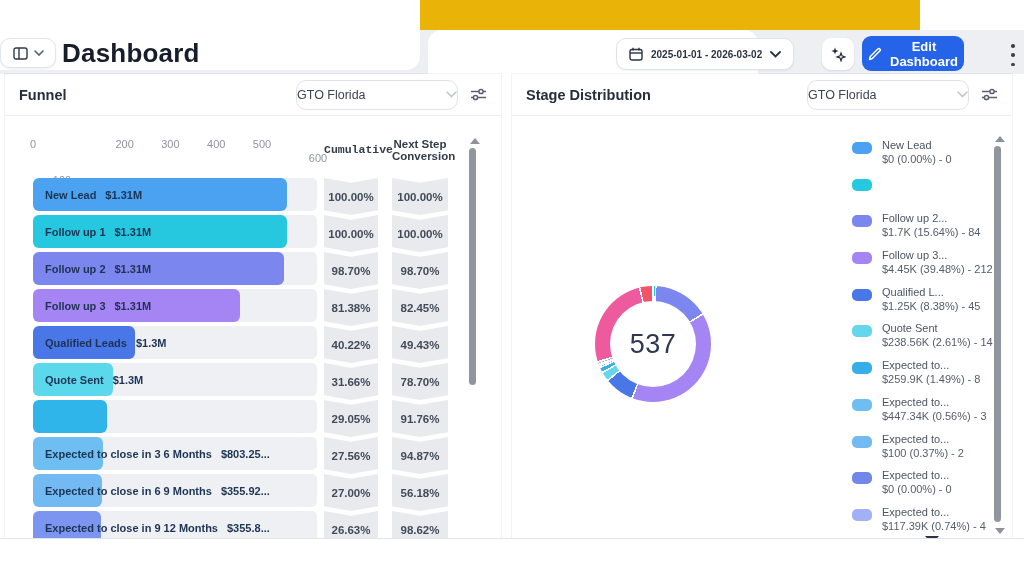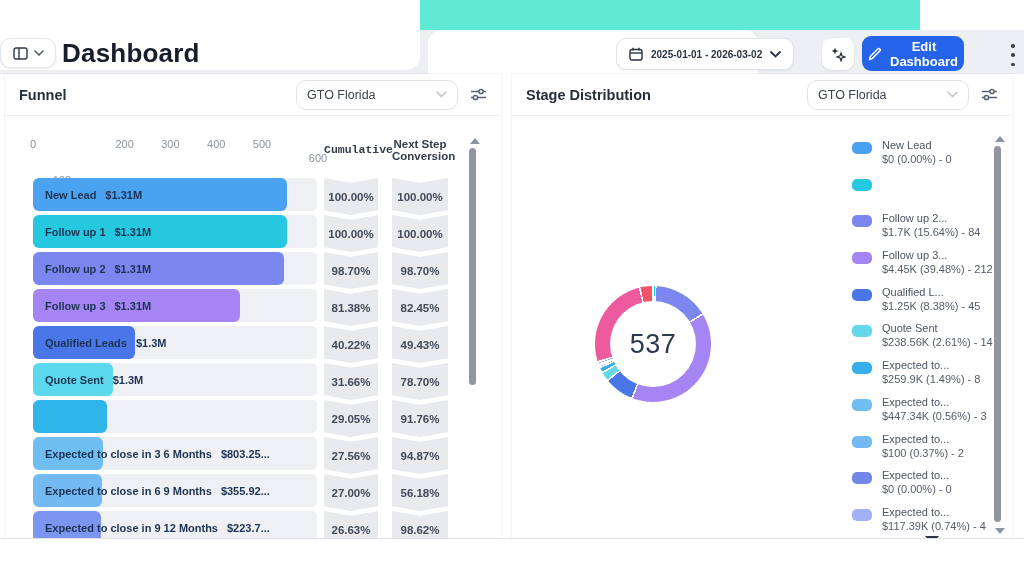--- a/index.html
+++ b/index.html
@@ -1,21 +1,21 @@
 <!DOCTYPE html>
 <html><head>
 <meta charset="utf-8">
 <style>
   * { margin:0; padding:0; box-sizing:border-box; }
   html,body { width:1024px; height:576px; overflow:hidden; background:#ffffff;
     font-family:"Liberation Sans", sans-serif; }
   .stage { position:relative; width:1024px; height:576px; background:#fff; }
 
   
-  .header { position:absolute; left:0; top:0; width:920px; height:74px; background:#5eead4; }
+  .header { position:absolute; left:0; top:0; width:920px; height:74px; background:#eab308; }
   .header-band { position:absolute; left:0; top:30px; width:1024px; height:44px; background:#edeff2; }
   .tab-a { position:absolute; left:0; top:0; width:420px; height:70px; background:#fff; border-radius:0 0 14px 0; }
   .tab-b { position:absolute; left:428px; top:30px; width:330px; height:44px; background:#fff; border-radius:14px 14px 0 0; }
 
   .layout-btn { position:absolute; left:0; top:38px; width:56px; height:30px; background:#fff;
     border:1px solid #e2e5ea; border-radius:10px; box-shadow:0 1px 2px rgba(20,30,50,.08);
     display:flex; align-items:center; justify-content:center; gap:6px; cursor:pointer; }
   .page-title { position:absolute; left:62px; top:38px; font-size:26px; font-weight:700; color:#171d29; letter-spacing:.2px; }
 
   .date-pill { position:absolute; left:616px; top:38px; height:32px; padding:0 12px; background:#fff;
@@ -38,21 +38,21 @@
   .panel { position:absolute; top:74px; background:#fff; box-shadow:0 0 0 1px rgba(25,35,55,.05); overflow:hidden; }
   .panel-funnel { left:5px;   width:496px; height:464px; }
   .panel-stage  { left:512px; width:500px; height:464px; }
   .bottom-line { position:absolute; left:0; top:538px; width:1024px; height:1px; background:#e1e4e9; }
 
   .panel-head { position:relative; height:42px; display:flex; align-items:center; padding:0 14px;
     border-bottom:1px solid #eceef2; }
   .panel-title { font-size:14.5px; font-weight:700; color:#252e3d; flex:0 0 auto; }
   .head-spacer { flex:1; }
   .filter-select { width:162px; height:30px; border:1px solid #dfe3e8; border-radius:10px; background:#fff;
-    display:flex; align-items:center; padding:0 10px; cursor:pointer; }
+    display:flex; align-items:center; padding:0 0; cursor:pointer; }
   .filter-select span { font-size:12.5px; color:#3a4452; flex:1; }
   .sliders-icon { margin-left:12px; cursor:pointer; display:flex; }
 
   
   .f-ticks { position:absolute; left:0; top:64px; width:340px; height:14px; }
   .f-ticks span { position:absolute; transform:translateX(-50%); font-size:11px; color:#8e95a0; }
   .f-colhead { position:absolute; font-size:11.5px; font-weight:700; color:#333c49; text-align:center; line-height:12px; }
   .f-colhead.c1 { left:319px; top:70px; width:54px;font-family:Liberation Mono, monospace; }
   .f-colhead.c2 { left:387px; top:64px; width:56px; }
 
@@ -275,21 +275,21 @@
             <span>Expected to close in 6 9 Months</span>
             <span>$355.92...</span>
           </div>
         </div>
         <div class="f-row">
           <div class="f-track">
             <div class="f-bar" style="width: 23.8333%; background: rgb(123, 149, 240);"></div>
           </div>
           <div class="f-label">
             <span>Expected to close in 9 12 Months</span>
-            <span>$223.7...</span>
+            <span>$355.8...</span>
           </div>
         </div>
       </div>
     <div class="f-cells-1" id="f-col1">
         <div class="chev">100.00%</div>
         <div class="chev">100.00%</div>
         <div class="chev">98.70%</div>
         <div class="chev">81.38%</div>
         <div class="chev">40.22%</div>
         <div class="chev">31.66%</div>

